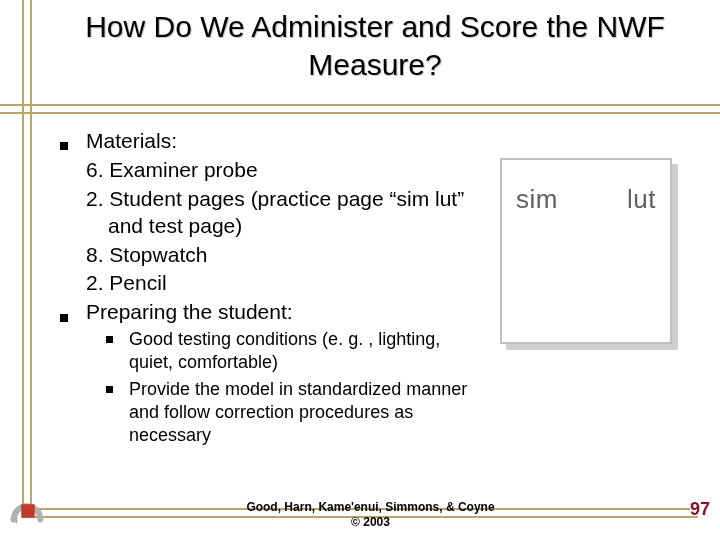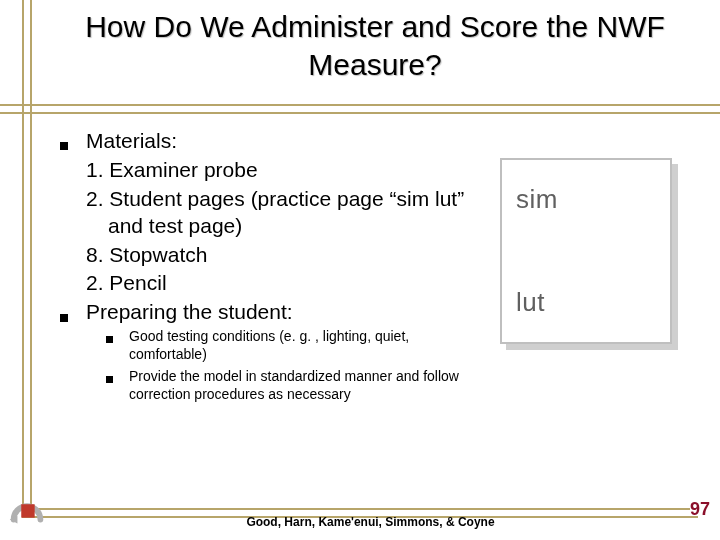--- a/index.html
+++ b/index.html
@@ -99,21 +99,21 @@
   }
   .num-list li {
     padding-left: 22px;
     text-indent: -22px;
     margin-bottom: 2px;
   }
   .sub-list {
     margin: 2px 0 6px 46px;
     padding: 0;
     list-style: none;
-    font-size: 14px;
+    font-size: 18px;
   }
   .sub-list li {
     display: flex;
     align-items: flex-start;
     margin-bottom: 4px;
   }
   .sub-bullet {
     width: 7px;
     height: 7px;
     background: #000;
@@ -141,21 +141,20 @@
     background: #fff;
     border: 2px solid #bfbfbf;
     box-sizing: border-box;
     padding: 24px 14px;
     font-size: 26px;
     color: #606060;
     letter-spacing: 0.5px;
     display: flex;
     justify-content: space-between;
     align-items: flex-start;
-    flex-direction: column;
   }
 
   .footer-cite {
     position: absolute;
     left: 0;
     right: 0;
     bottom: 10px;
     text-align: center;
     font-size: 12px;
     font-weight: bold;
@@ -190,21 +189,21 @@
 
   <div class="title">How Do We Administer and Score the NWF Measure?</div>
 
   <div class="body">
 
     <div class="row">
       <div class="bullet-sq"></div>
       <div class="row-text">Materials:</div>
     </div>
     <ol class="num-list">
-      <li>1.  Examiner probe</li>
+      <li>6.  Examiner probe</li>
       <li>2.  Student pages (practice page “sim   lut” and test page)</li>
       <li>8.  Stopwatch</li>
       <li>2.  Pencil</li>
     </ol>
 
     <div class="row">
       <div class="bullet-sq"></div>
       <div class="row-text">Preparing the student:</div>
     </div>
     <ul class="sub-list">
@@ -221,20 +220,21 @@
   </div>
 
   <div class="card-shadow"></div>
   <div class="card">
     <span>sim</span>
     <span>lut</span>
   </div>
 
   <div class="footer-cite">
     <div>Good, Harn, Kame'enui, Simmons, &amp; Coyne</div>
+    <div>© 2003</div>
   </div>
 
   <div class="page-num">97</div>
 
   <svg class="logo" viewBox="0 0 48 40">
     <path d="M10 30 A14 14 0 1 1 38 30" fill="none" stroke="#b0b0b0" stroke-width="6" stroke-linecap="round"></path>
     <polygon points="6,30 14,26 14,34" fill="#b0b0b0"></polygon>
     <rect x="18" y="14" width="14" height="14" fill="#c0392b"></rect>
   </svg>
 

